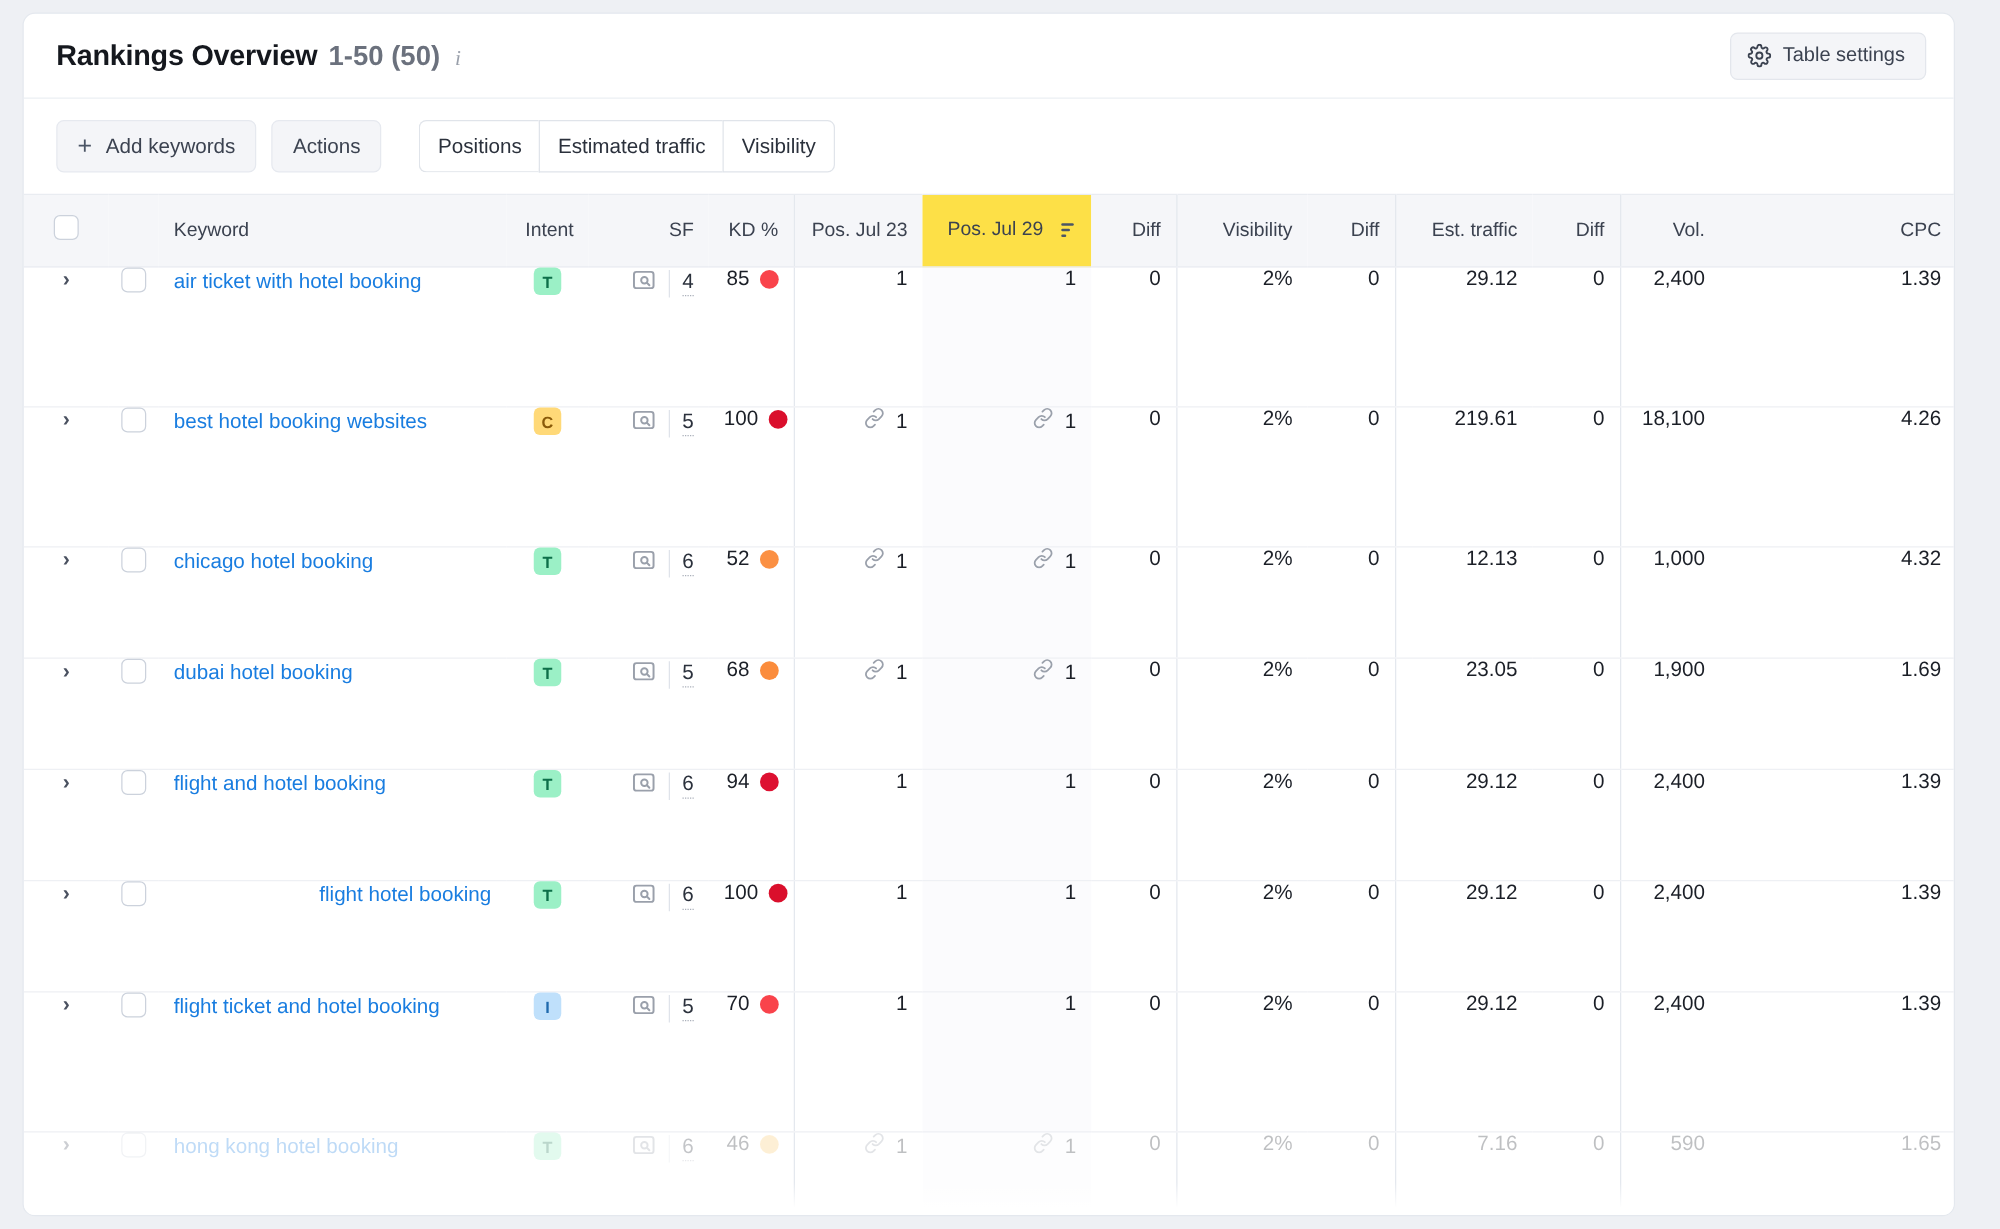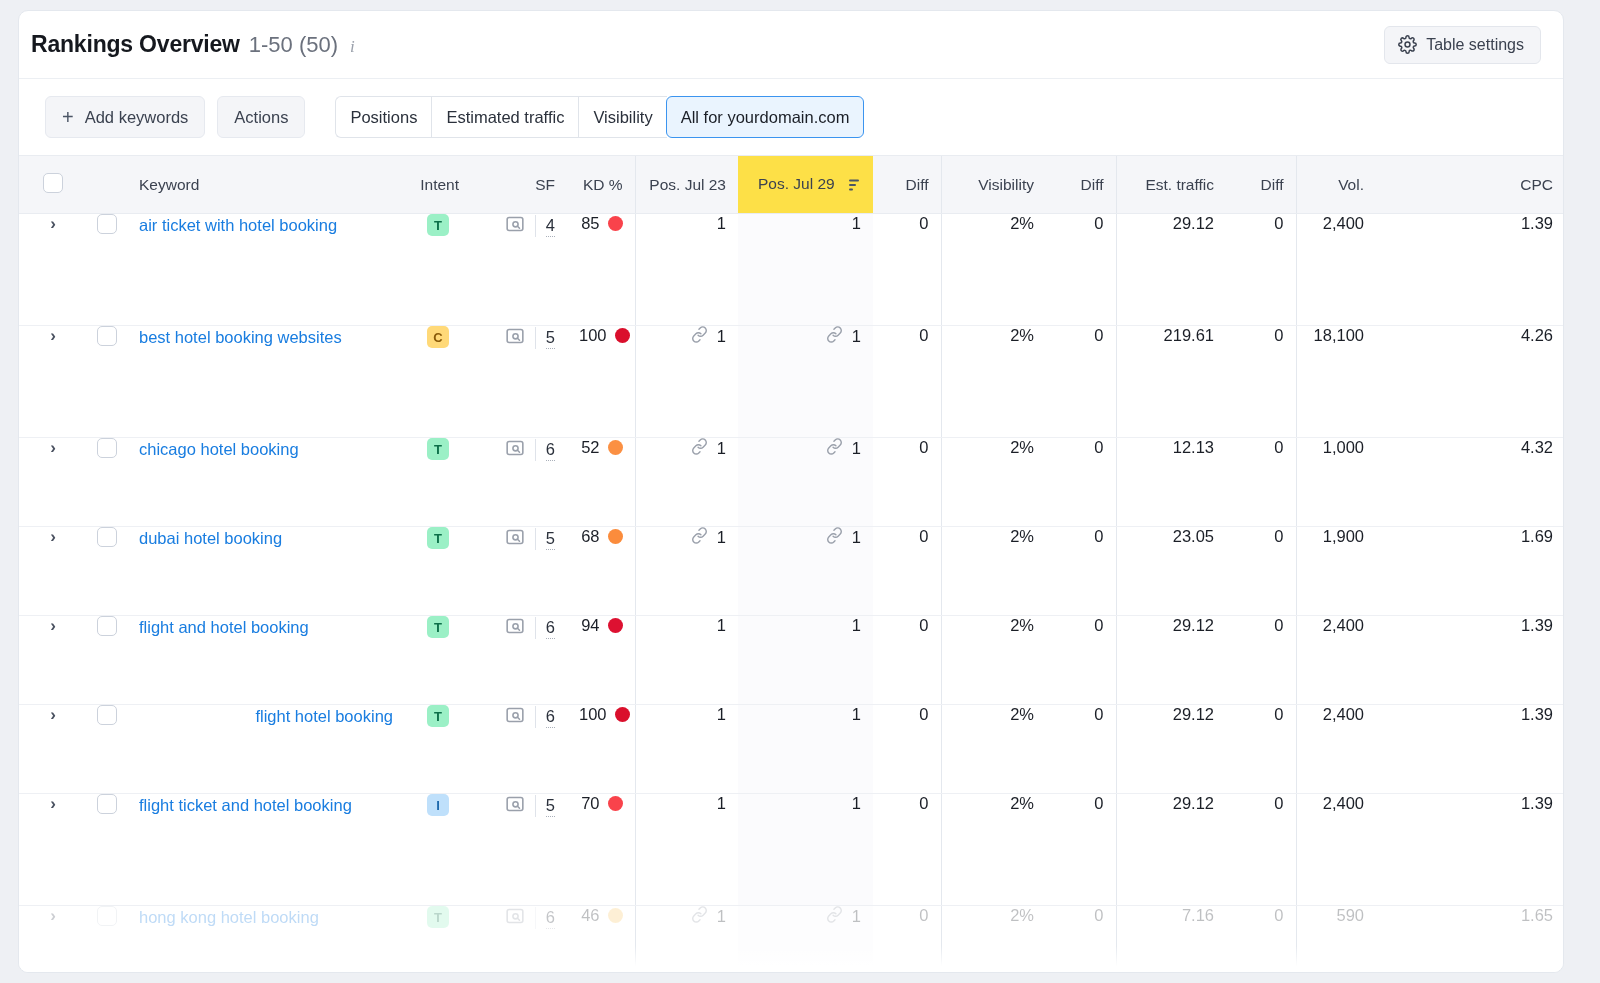--- a/index.html
+++ b/index.html
@@ -17,26 +17,26 @@
     background: #ffffff;
     border: 1px solid #e4e8ee;
     border-radius: 10px;
     overflow: hidden;
   }
   
   .card-header {
     height: 68px;
     border-bottom: 1px solid #eceff3;
     display: flex; align-items: center;
-    padding: 0 22px 0 12px;
+    padding: 0 22px 0 26px;
     justify-content: center;
   }
   .title-wrap { display: flex; align-items: baseline; gap: 9px; }
   .title-main { font-size: 23px; font-weight: bold; color: #15181e; letter-spacing: -0.2px; }
-  .title-range { font-size: 22px; color: #6b717d; font-weight: normal; }
+  .title-range { font-size: 22px; color: #6b717d; font-weight: bold; }
   .info-i {
     font-family: "Liberation Serif", serif;
     font-style: italic;
     font-size: 17px; color: #9aa0ab; margin-left: 3px;
   }
   .spacer { flex: 1; }
   .table-settings {
     display: flex; align-items: center; gap: 9px;
     height: 38px; padding: 0 16px 0 13px;
     background: #f4f5f8; border: 1px solid #e3e6ec;
@@ -178,21 +178,20 @@
       <span class="plus">+</span>
       <span>Add keywords</span>
     </div>
     <div class="btn-ghost">
       <span>Actions</span>
     </div>
     <div class="seg">
       <div class="seg-item">Positions</div>
       <div class="seg-item">Estimated traffic</div>
       <div class="seg-item">Visibility</div>
-      <div class="seg-item active">All for yourdomain.com</div>
     </div>
   </div>
 
   <table class="tbl">
     <colgroup>
       <col style="width:68px">
         <col style="width:40px">
         <col style="width:278px">
       <col style="width:66px">
         <col style="width:96px">

